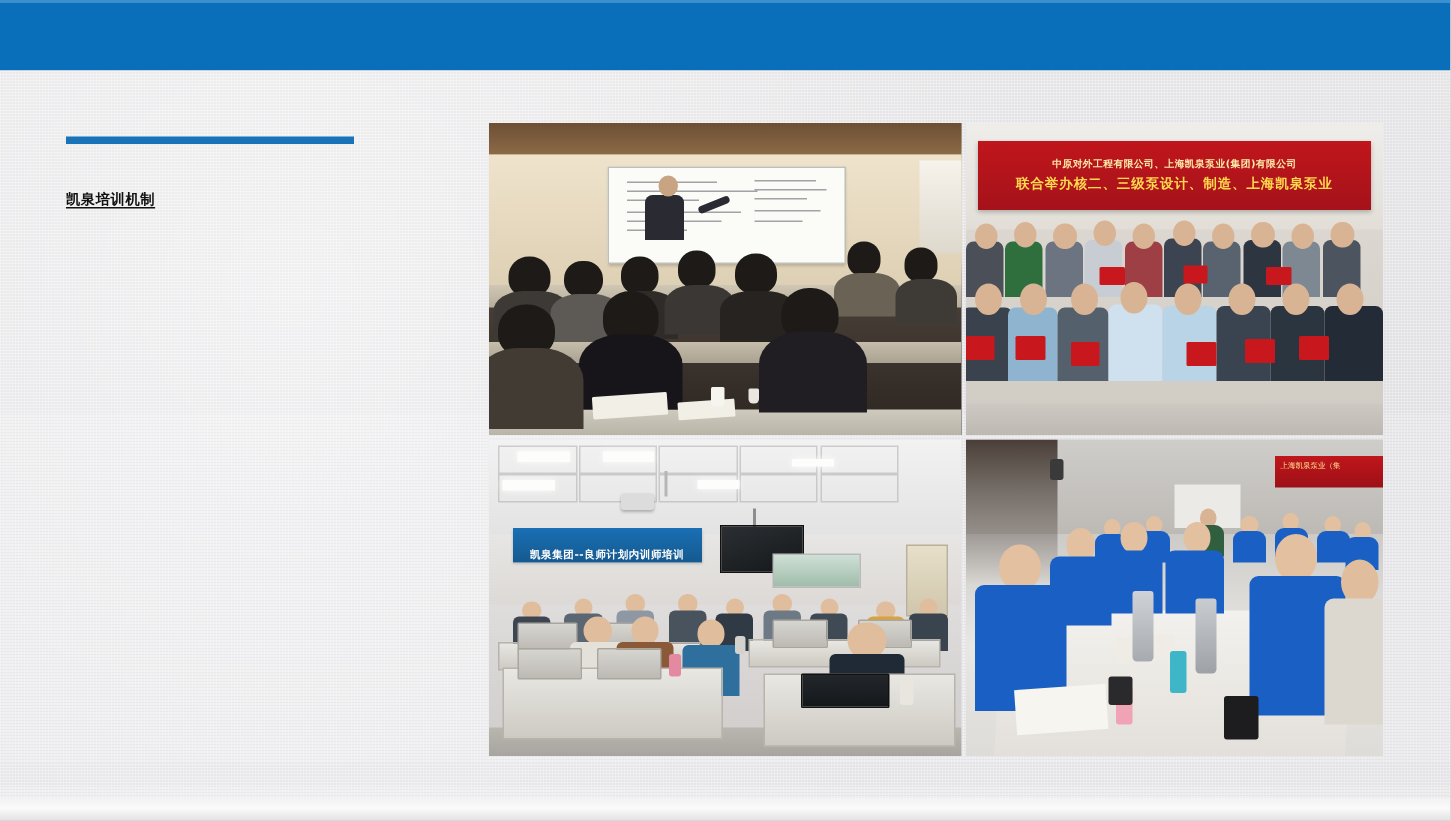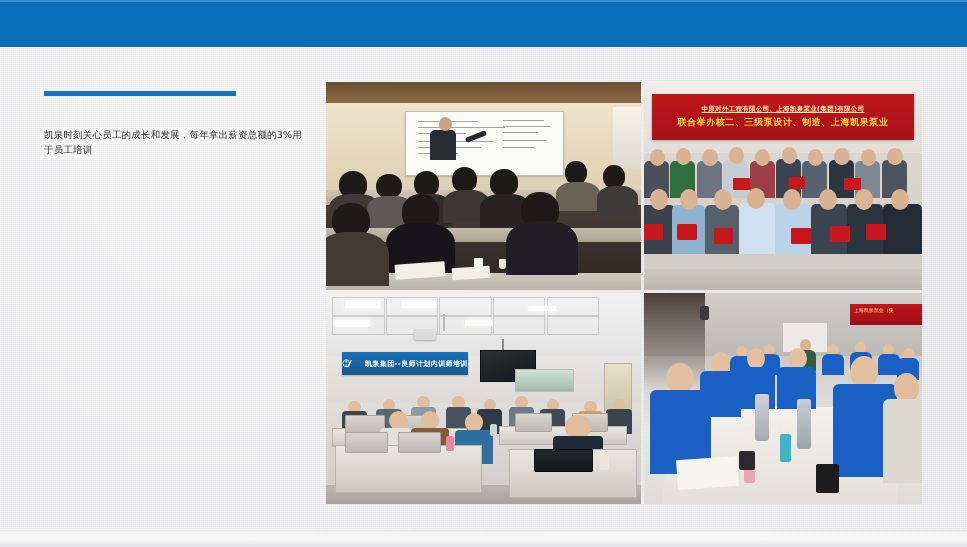--- a/index.html
+++ b/index.html
@@ -171,41 +171,42 @@
   
   .p2 { background: linear-gradient(180deg,#e6e4df 0%,#ddd9d2 26%,#cfcac2 100%); }
   .p2 .wall2 { position:absolute; left:0; top:0; width:100%; height:34%; background:linear-gradient(180deg,#efedea,#e2ded7); }
   .p2 .banner {
     position:absolute; left:3%; top:6%; width:94%; height:22%;
     background:linear-gradient(180deg,#c0161c,#a5121a);
     box-shadow:0 1px 3px rgba(0,0,0,.25);
     display:flex; flex-direction:column; align-items:center; justify-content:center;
     overflow:hidden;
   }
-  .p2 .banner-l1 { color:#ffe9a8; font-size:6.5px; font-weight:bold; letter-spacing:.3px; white-space:nowrap;text-decoration:underline; }
+  .p2 .banner-l1 { color:#ffe9a8; font-size:6.5px; font-weight:bold; letter-spacing:.3px; white-space:nowrap; }
   .p2 .banner-l2 { color:#ffd84d; font-size:9px; font-weight:bold; letter-spacing:.6px; white-space:nowrap; margin-top:2px; }
   .p2 .rowback { position:absolute; left:0; top:30%; width:100%; height:26%; }
   .p2 .rowfront { position:absolute; left:0; top:50%; width:100%; height:42%; }
   .p2 .phead { position:absolute; border-radius:50%; background:#d9b494; }
   .p2 .ptorso { position:absolute; border-radius:5px 5px 0 0; }
   .p2 .cert { position:absolute; background:#c8181e; border-radius:1px; }
   .p2 .floor2 { position:absolute; left:0; bottom:0; width:100%; height:10%; background:linear-gradient(180deg,#cdc9c2,#bdb8b1); }
 
   
   .p3 { background: linear-gradient(180deg,#eceaea 0%,#e3e1e1 40%,#cfccca 100%); }
   .p3 .ceil3 { position:absolute; left:0; top:0; width:100%; height:30%; background:linear-gradient(180deg,#f3f2f2,#e4e3e3); }
   .p3 .tile { position:absolute; border:1px solid rgba(160,160,160,.45); }
   .p3 .lightpanel { position:absolute; background:#fdfdfb; box-shadow:0 0 5px rgba(255,255,255,.85); }
   .p3 .projector { position:absolute; left:28%; top:17%; width:22px; height:11px; background:#dcdcdc; border-radius:2px; box-shadow:0 1px 2px rgba(0,0,0,.25); }
   .p3 .projarm { position:absolute; left:37%; top:10%; width:2px; height:8%; background:#b6b6b6; }
   .p3 .banner3 {
     position:absolute; left:5%; top:28%; width:40%; height:11%;
     background:linear-gradient(180deg,#1a6fb5,#15598f);
     display:flex; align-items:center; justify-content:center; gap:13px;
     box-shadow:0 1px 2px rgba(0,0,0,.2);
+    flex-direction:column;
   }
   .p3 .banner3-txt { color:#fff; font-size:7px; font-weight:bold; letter-spacing:.4px; white-space:nowrap; }
   .p3 .tvmount { position:absolute; left:56%; top:22%; width:2px; height:6%; background:#8d8d8d; }
   .p3 .tv { position:absolute; left:49%; top:27%; width:17%; height:14%; background:linear-gradient(160deg,#2b2f33,#15181a); border:1px solid #111; }
   .p3 .wall3 { position:absolute; left:0; top:30%; width:100%; height:22%; background:linear-gradient(180deg,#e8e6e4,#dcd9d6); }
   .p3 .win3 { position:absolute; left:60%; top:36%; width:18%; height:10%; background:linear-gradient(180deg,#cfe0d6,#9fbca9); border:1px solid #b9b9b9; }
   .p3 .ac { position:absolute; right:3%; top:33%; width:8%; height:22%; background:linear-gradient(180deg,#e7dfc9,#cfc6ab); border:1px solid #b9b09a; }
   .p3 .desk { position:absolute; background:linear-gradient(180deg,#e9e7e2,#cdcac3); border:1px solid #b7b4ad; }
   .p3 .monitor { position:absolute; background:linear-gradient(180deg,#d7d5d0,#bdbab4); border:1px solid #a9a6a0; border-radius:1px; }
   .p3 .stu-head { position:absolute; border-radius:50%; background:#e0bd9c; }
@@ -241,21 +242,21 @@
 
   <div id="page">
     <div id="page-noise"></div>
   </div>
 
   <div id="title-block">
     <div id="title-rule"></div>
   </div>
 
   <div id="body-block">
-    <p class="body-para">凯泉时刻关心员工的成长和发展，每年拿出薪资总额的3%用于员工培训</p>
+    <div id="body-subtitle">凯泉培训机制</div>
   </div>
 
   <div id="photo-grid">
 
     <div class="photo p1">
       <div class="ceiling"></div>
       <div class="wall"></div>
       <div class="window"></div>
       <div class="whiteboard">
         <div class="scribble" style="left:8%;top:14%;width:38%"></div>

